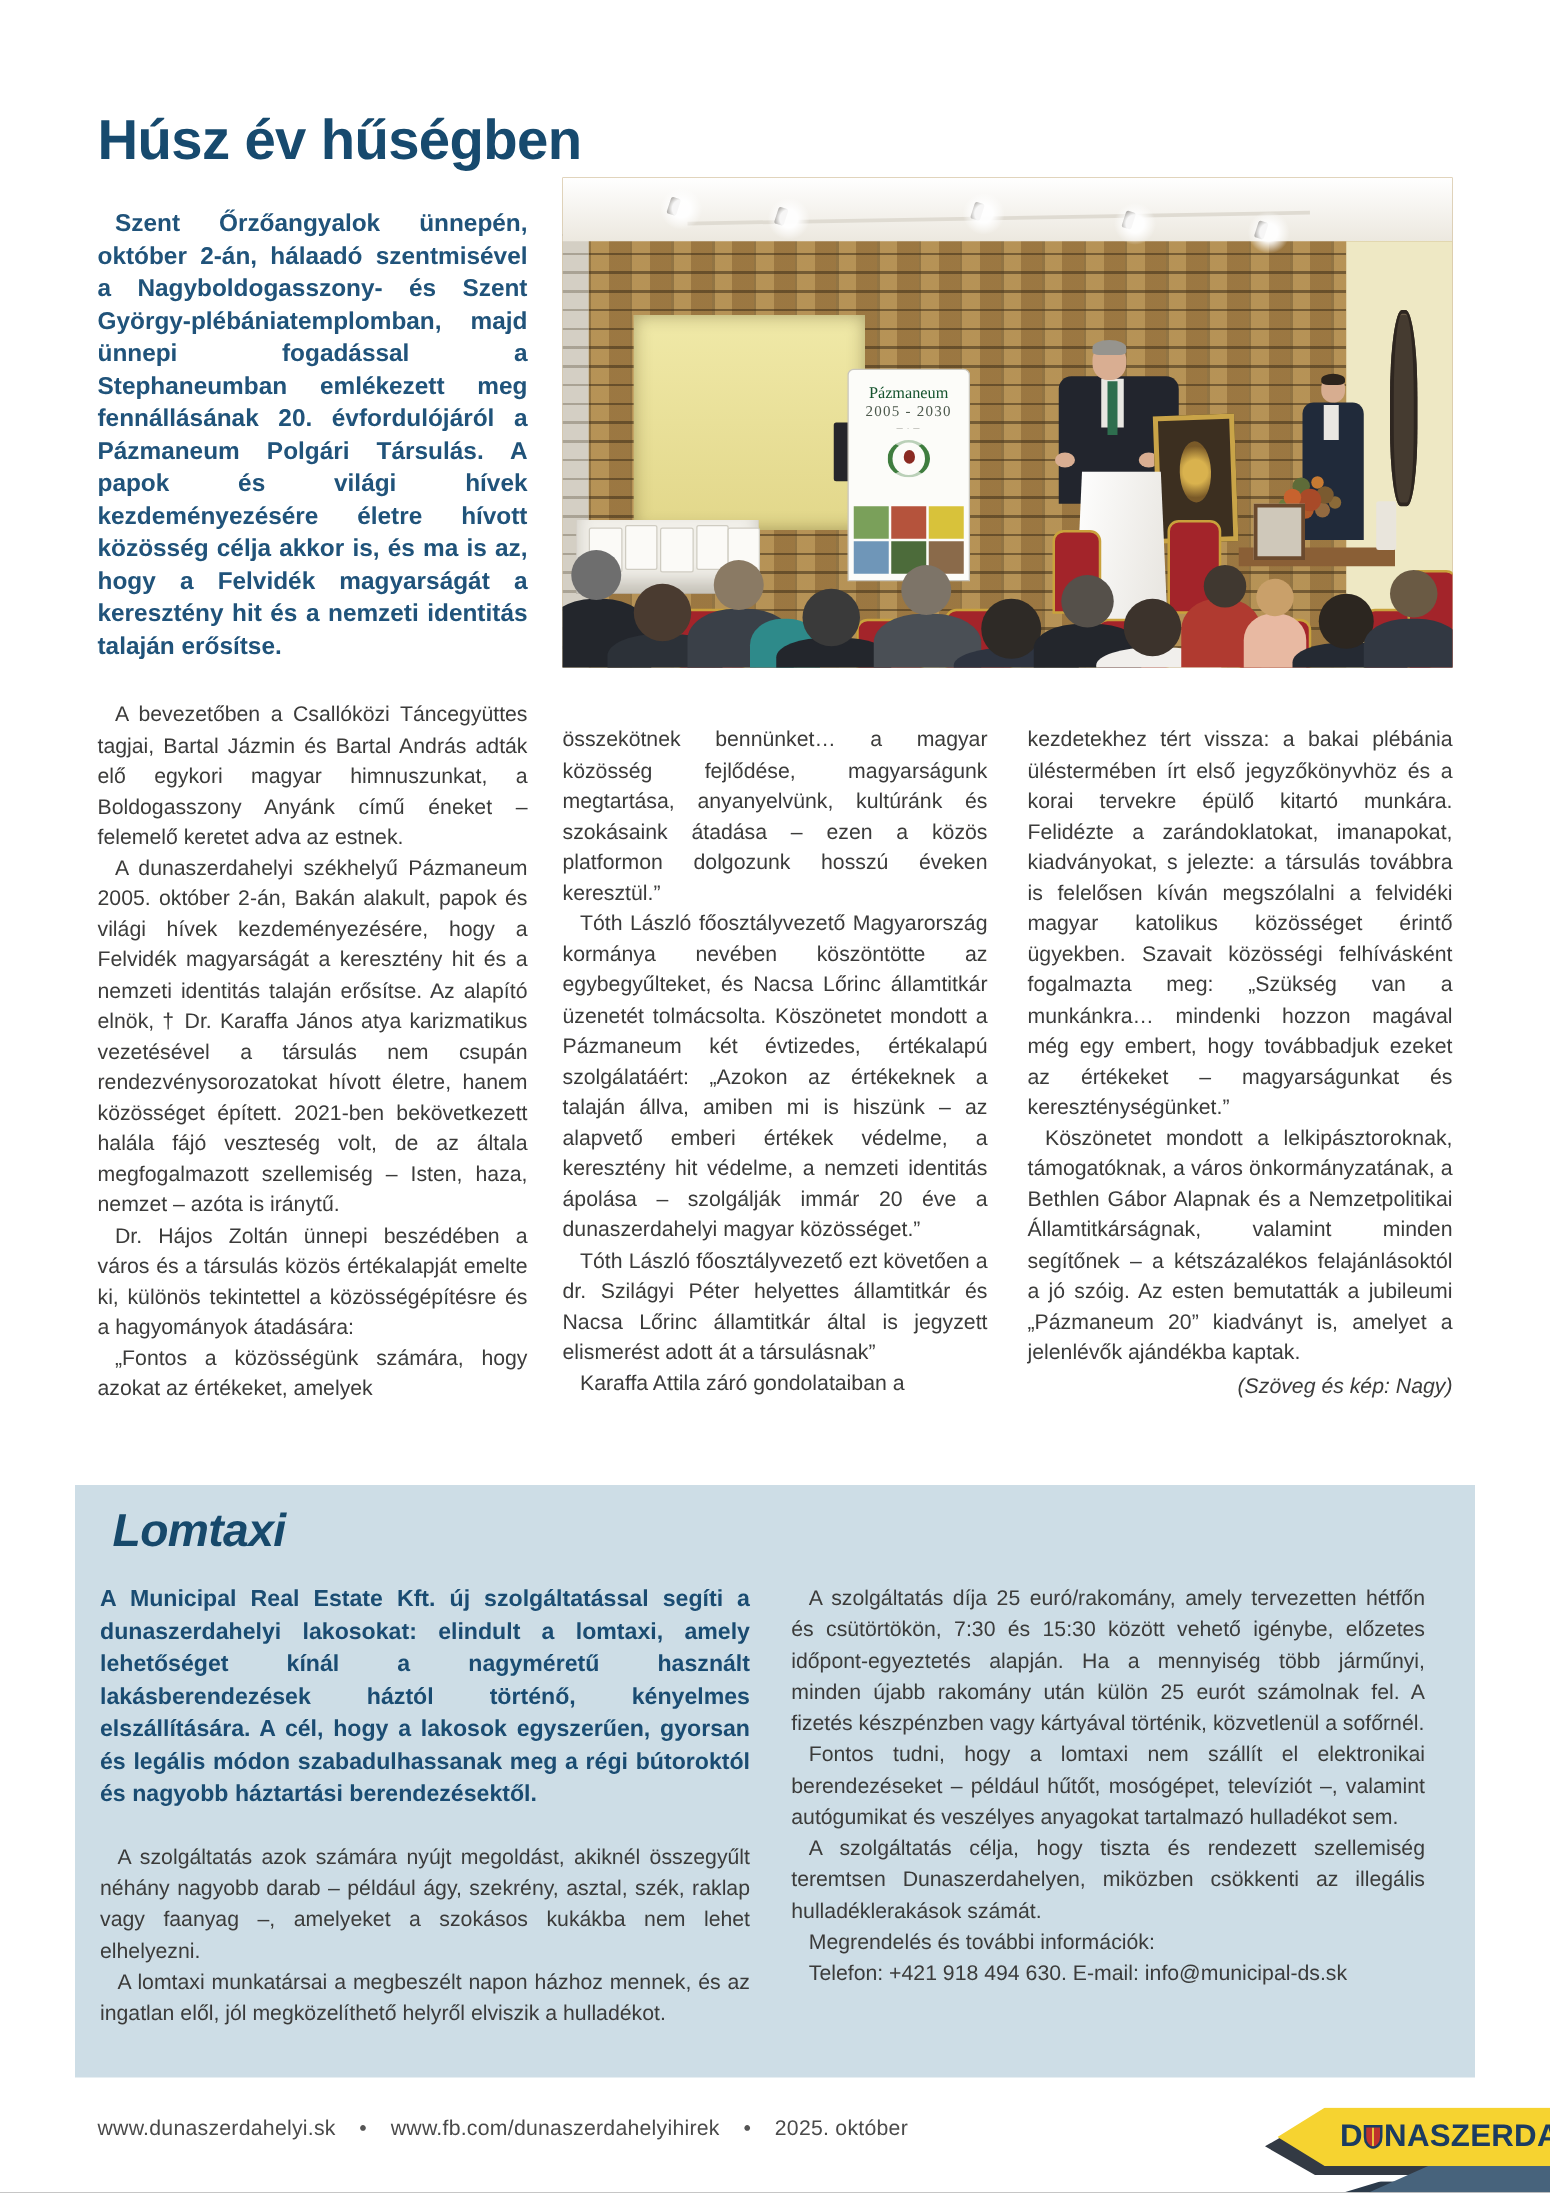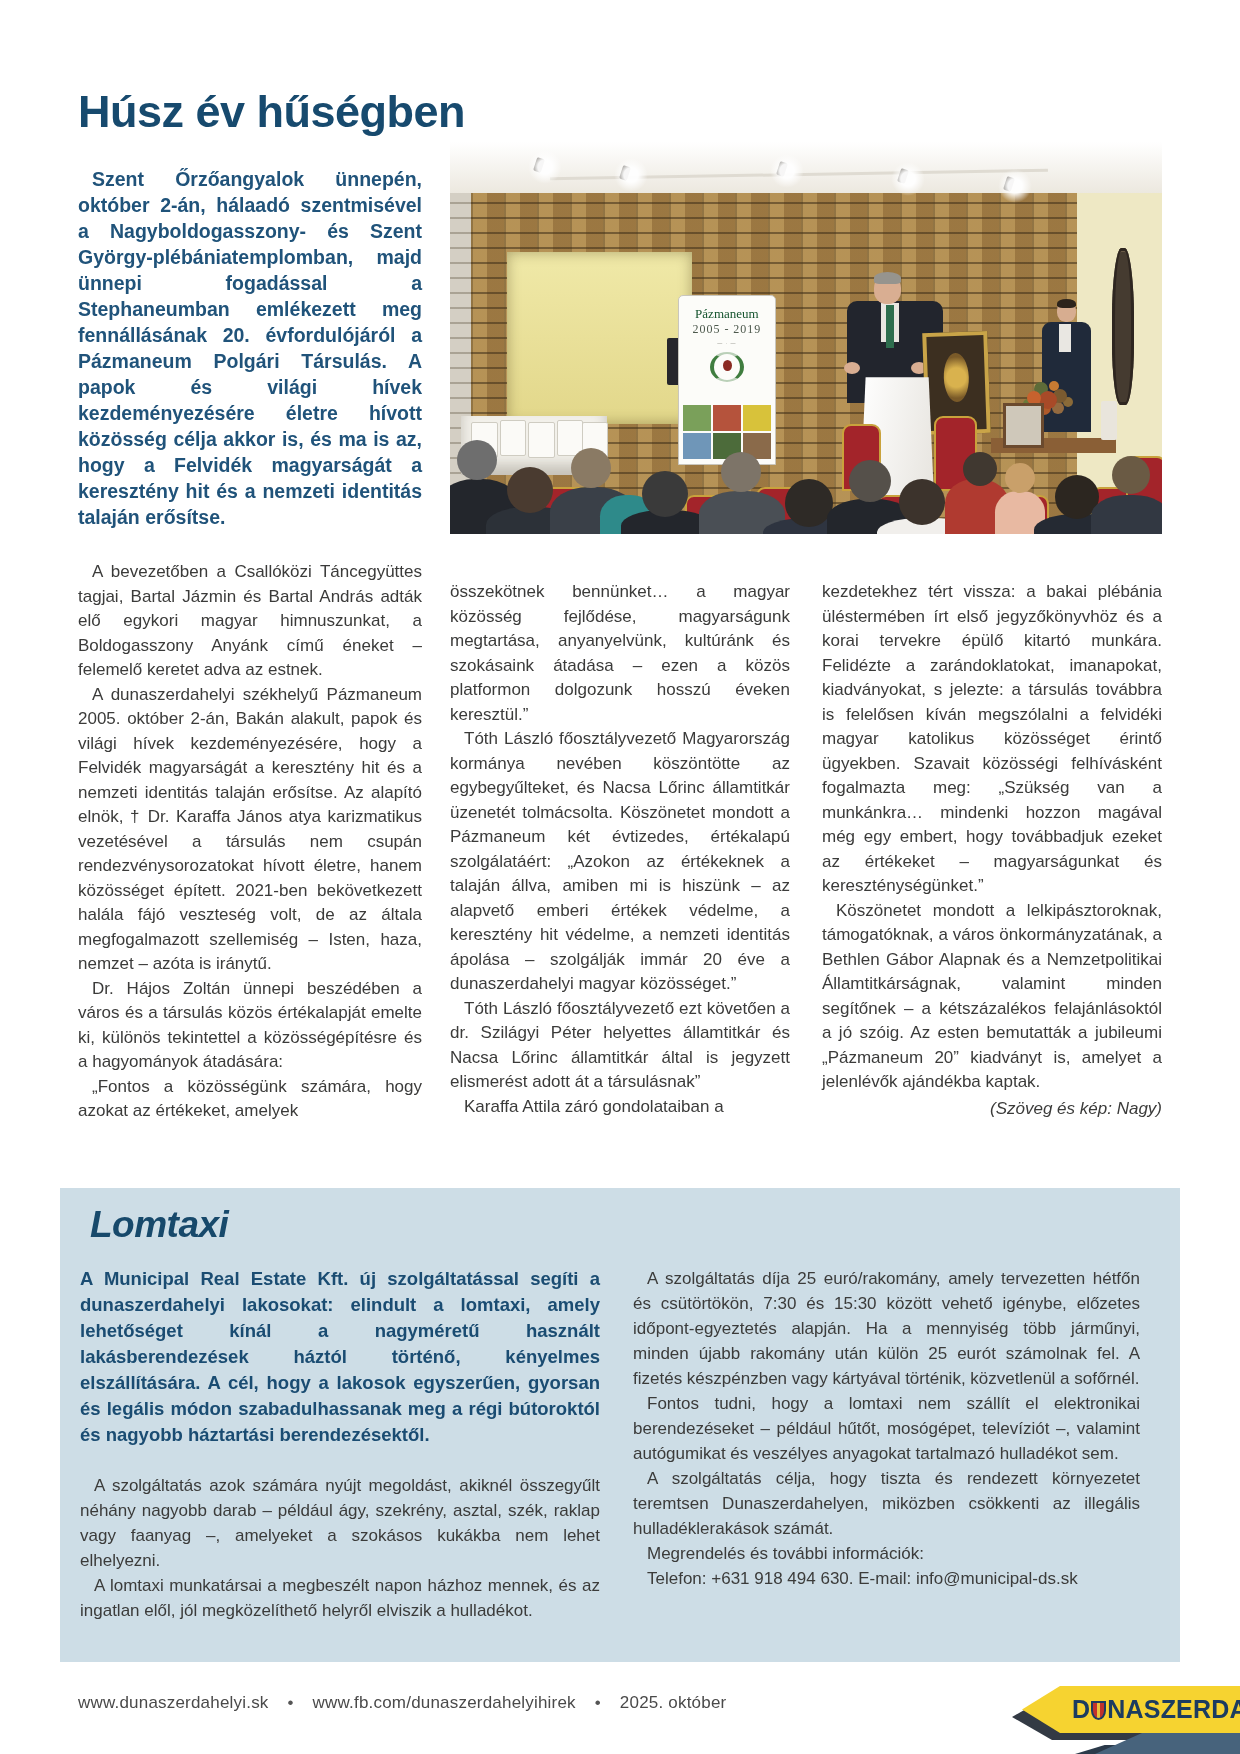--- a/index.html
+++ b/index.html
@@ -144,21 +144,21 @@
     <div class="glow" style="left:45%;top:3%"></div>
     <div class="glow" style="left:62%;top:5%"></div>
     <div class="glow" style="left:77%;top:7%"></div>
     <div class="ph-rightwall"></div>
     <div class="ph-iron"></div>
     <div class="ph-alcove"></div>
     <div class="ph-speakerbox"></div>
 
     <div class="ph-banner">
       <div class="bt1">Pázmaneum</div>
-      <div class="bt2">2005 - 2019</div>
+      <div class="bt2">2005 - 2030</div>
       <div class="bt3">— · —</div>
       <div class="wreath"></div>
       <div class="thumbs">
         <div style="background:#7aa05a"></div>
         <div style="background:#b5533c"></div>
         <div style="background:#d8c23a"></div>
         <div style="background:#6f96b8"></div>
         <div style="background:#4c6b3a"></div>
         <div style="background:#8a6a4a"></div>
       </div>
@@ -254,23 +254,23 @@
     <h2>Lomtaxi</h2>
     <div class="panel-cols">
       <div class="pcol pcol-left">
         <p class="panel-lede">A Municipal Real Estate Kft. új szolgáltatással segíti a dunaszerdahelyi lakosokat: elindult a lomtaxi, amely lehetőséget kínál a nagyméretű használt lakásberendezések háztól történő, kényelmes elszállítására. A cél, hogy a lakosok egyszerűen, gyorsan és legális módon szabadulhassanak meg a régi bútoroktól és nagyobb háztartási berendezésektől.</p>
         <p>A szolgáltatás azok számára nyújt megoldást, akiknél összegyűlt néhány nagyobb darab – például ágy, szekrény, asztal, szék, raklap vagy faanyag –, amelyeket a szokásos kukákba nem lehet elhelyezni.</p>
         <p>A lomtaxi munkatársai a megbeszélt napon házhoz mennek, és az ingatlan elől, jól megközelíthető helyről elviszik a hulladékot.</p>
       </div>
       <div class="pcol pcol-right">
         <p>A szolgáltatás díja 25 euró/rakomány, amely tervezetten hétfőn és csütörtökön, 7:30 és 15:30 között vehető igénybe, előzetes időpont-egyeztetés alapján. Ha a mennyiség több járműnyi, minden újabb rakomány után külön 25 eurót számolnak fel. A fizetés készpénzben vagy kártyával történik, közvetlenül a sofőrnél.</p>
         <p>Fontos tudni, hogy a lomtaxi nem szállít el elektronikai berendezéseket – például hűtőt, mosógépet, televíziót –, valamint autógumikat és veszélyes anyagokat tartalmazó hulladékot sem.</p>
-        <p>A szolgáltatás célja, hogy tiszta és rendezett környezetet teremtsen Dunaszerdahelyen, miközben csökkenti az illegális hulladéklerakások számát.</p>
+        <p>A szolgáltatás célja, hogy tiszta és rendezett szellemiség teremtsen Dunaszerdahelyen, miközben csökkenti az illegális hulladéklerakások számát.</p>
         <p>Megrendelés és további információk:</p>
-        <p>Telefon: +631 918 494 630. E-mail: info@municipal-ds.sk</p>
+        <p>Telefon: +421 918 494 630. E-mail: info@municipal-ds.sk</p>
       </div>
     </div>
   </div>
 
   <div class="footer-text">
     <span>www.dunaszerdahelyi.sk</span>
     <span class="sep">•</span>
     <span>www.fb.com/dunaszerdahelyihirek</span>
     <span class="sep">•</span>
     <span>2025. október</span>

